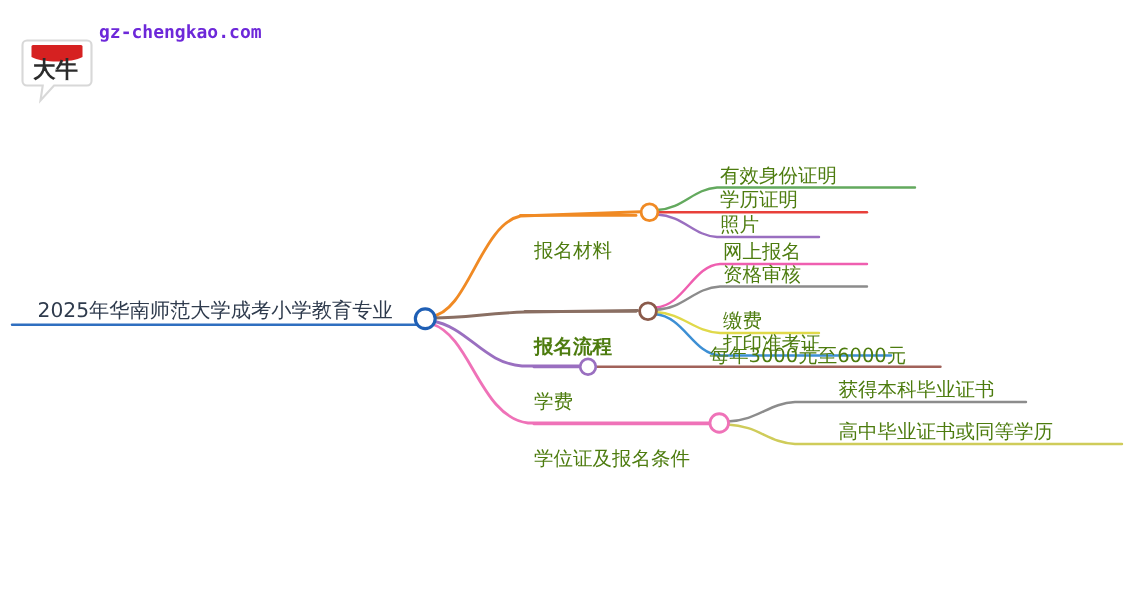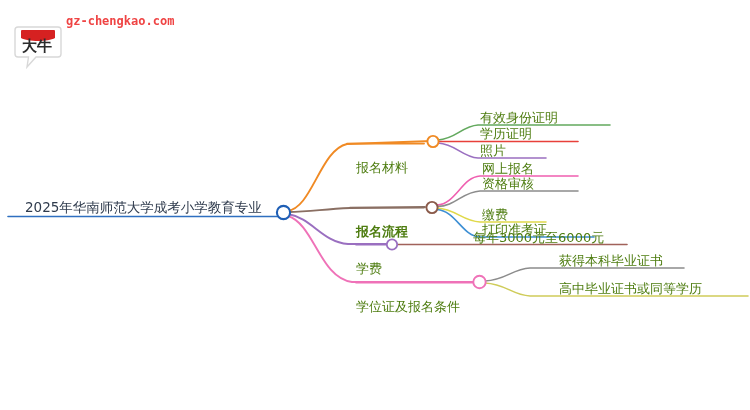--- a/index.html
+++ b/index.html
@@ -16,21 +16,21 @@
   .logo-wrap{position:absolute;left:14px;top:8px;width:200px;height:52px;}
   .logo-mark{position:absolute;left:0;top:16px;width:32px;height:46px;}
   .logo-text{position:absolute;left:52px;top:4px;}
   .logo-cn{
     font-family:"DejaVu Sans","Liberation Sans",sans-serif;
     font-size:19px;font-weight:bold;color:#17913a;
     letter-spacing:0px;line-height:22px;white-space:nowrap;
   }
   .logo-en{
     font-family:"DejaVu Sans Mono","Liberation Mono",monospace;
-    font-size:12px;font-weight:bold;color:#ef4444;
+    font-size:12px;font-weight:bold;color:#6d28d9;
     line-height:15px;margin-top:2px;white-space:nowrap;
   }
 
   
   .node{
     position:absolute;
     font-family:"DejaVu Sans","Liberation Sans",sans-serif;
     color:#4d7c0f;
     white-space:nowrap;
     line-height:1;

